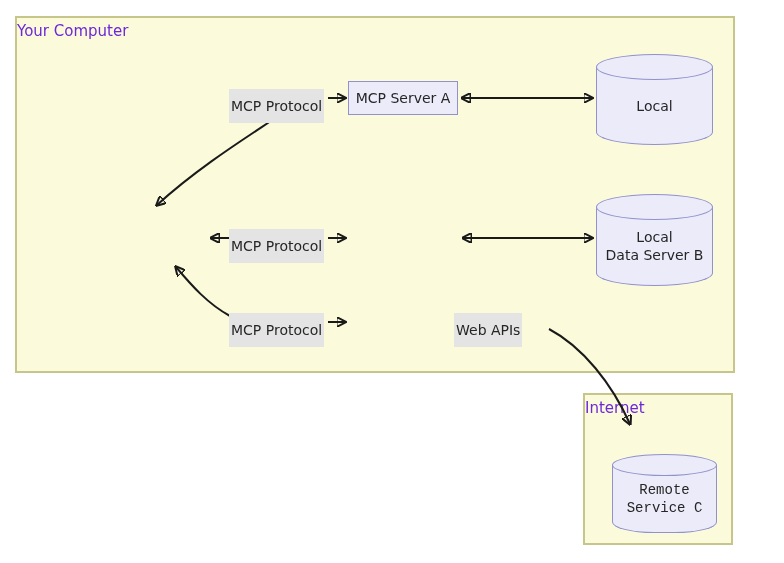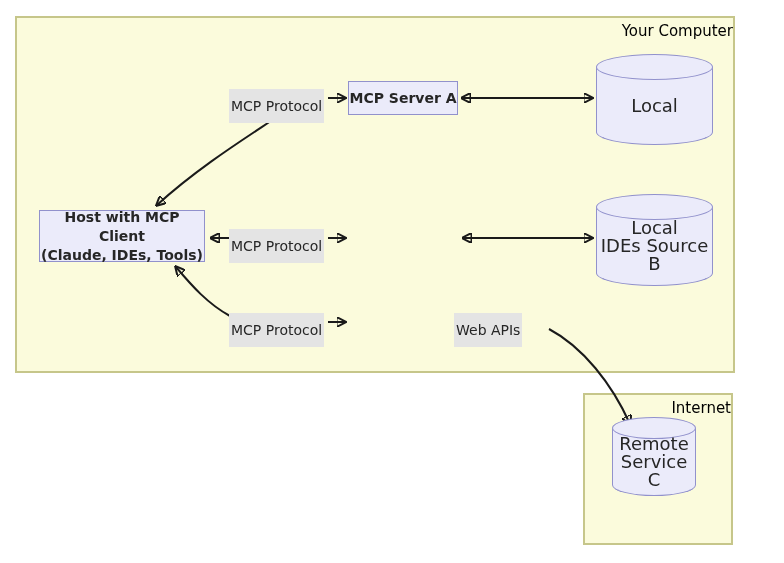--- a/index.html
+++ b/index.html
@@ -13,38 +13,37 @@
   }
   .container {
     position:absolute;
     background:var(--container-fill, #FBFBDC);
     border:2px solid var(--container-border, #C6C68A);
     box-sizing:border-box;
   }
   .container-title {
     position:absolute;
     top:4px; left:0; right:0;
-    text-align:right;
+    text-align:left;
     font-size:15px;
-    color:#000000;
+    color:#6d28d9;
   }
   #box-your-computer { left:15px; top:16px; width:720px; height:357px; }
   #box-internet      { left:570px; top:393px; width:150px; height:152px;margin-left:13px; }
 
   .node-box {
     position:absolute;
     background:var(--node-fill, #EBEBFA);
     border:1.5px solid var(--node-border, #9191CC);
     box-sizing:border-box;
     display:flex; flex-direction:column;
     align-items:center; justify-content:center;
     font-size:14px; line-height:19px;
     text-align:center;
     z-index:3;
-    font-weight:bold;
   }
   #node-host     { left:39px;  top:210px; width:166px; height:52px; }
   #node-server-a { left:348px; top:81px;  width:110px; height:34px; }
   #node-server-b { left:348px; top:221px; width:110px; height:34px; }
   #node-server-c { left:348px; top:304px; width:110px; height:34px; }
 
   .cylinder { position:absolute; z-index:3; }
   .cyl-top {
     position:absolute; left:0; right:0; top:0;
     background:var(--node-fill, #EBEBFA);
@@ -58,34 +57,34 @@
     background:var(--node-fill, #EBEBFA);
     border:1.5px solid var(--node-border, #9191CC);
     border-top:none;
     box-sizing:border-box;
     z-index:1;
   }
   .cyl-text {
     position:absolute; left:0; right:0; top:0; bottom:0;
     display:flex; flex-direction:column;
     align-items:center; justify-content:center;
-    font-size:18px; line-height:18px; text-align:center;
+    font-size:14px; line-height:18px; text-align:center;
     z-index:4;
   }
   #cyl-a { left:596px; top:54px;  width:117px; height:91px; }
   #cyl-a .cyl-top  { height:26px; }
   #cyl-a .cyl-body { top:13px; border-radius:0 0 58px 58px / 0 0 13px 13px; }
   #cyl-a .cyl-text { padding-top:12px; }
 
   #cyl-b { left:596px; top:194px; width:117px; height:92px; }
   #cyl-b .cyl-top  { height:26px; }
   #cyl-b .cyl-body { top:13px; border-radius:0 0 58px 58px / 0 0 13px 13px; }
   #cyl-b .cyl-text { padding-top:12px; }
 
-  #cyl-c { left:612px; top:417px; width:84px; height:79px; }
+  #cyl-c { left:612px; top:454px; width:105px; height:79px;font-family:Liberation Mono, monospace; }
   #cyl-c .cyl-top  { height:22px; }
   #cyl-c .cyl-body { top:11px; border-radius:0 0 42px 42px / 0 0 11px 11px; }
   #cyl-c .cyl-text { padding-top:10px; }
 
   .edge-label {
     position:absolute;
     background:var(--label-bg, #E4E4E4);
     font-size:14px; line-height:18px;
     padding:8px 2px;
     white-space:nowrap;
@@ -128,45 +127,41 @@
     <path d="M 462 98 L 592 98" marker-start="url(#arrow)" marker-end="url(#arrow)"></path>
     <path d="M 231 238 L 211 238" marker-end="url(#arrow)"></path>
     <path d="M 328 238 L 345 238" marker-end="url(#arrow)"></path>
     <path d="M 463 238 L 592 238" marker-start="url(#arrow)" marker-end="url(#arrow)"></path>
     <path d="M 230 316 C 208 304 192 286 176 267" marker-end="url(#arrow)"></path>
     <path d="M 328 322 L 345 322" marker-end="url(#arrow)"></path>
     <path d="M 481 322 L 464 322" marker-end="url(#arrow)"></path>
     <path d="M 549 329 C 583 347 612 384 630 424" marker-end="url(#arrow)"></path>
   </svg>
 
-  <div class="node-box" id="node-host">
-    <div>Host with MCP Client</div>
-    <div>(Claude, IDEs, Tools)</div>
-  </div>
 
   <div class="node-box" id="node-server-a">
     <div>MCP Server A</div>
   </div>
 
 
 
   <div class="cylinder" id="cyl-a">
     <div class="cyl-body"></div>
     <div class="cyl-top"></div>
     <div class="cyl-text">
       <div>Local</div>
     </div>
   </div>
 
   <div class="cylinder" id="cyl-b">
     <div class="cyl-body"></div>
     <div class="cyl-top"></div>
     <div class="cyl-text">
       <div>Local</div>
-      <div>IDEs Source B</div>
+      <div>Data Server B</div>
     </div>
   </div>
 
   <div class="cylinder" id="cyl-c">
     <div class="cyl-body"></div>
     <div class="cyl-top"></div>
     <div class="cyl-text">
       <div>Remote</div>
       <div>Service C</div>
     </div>

